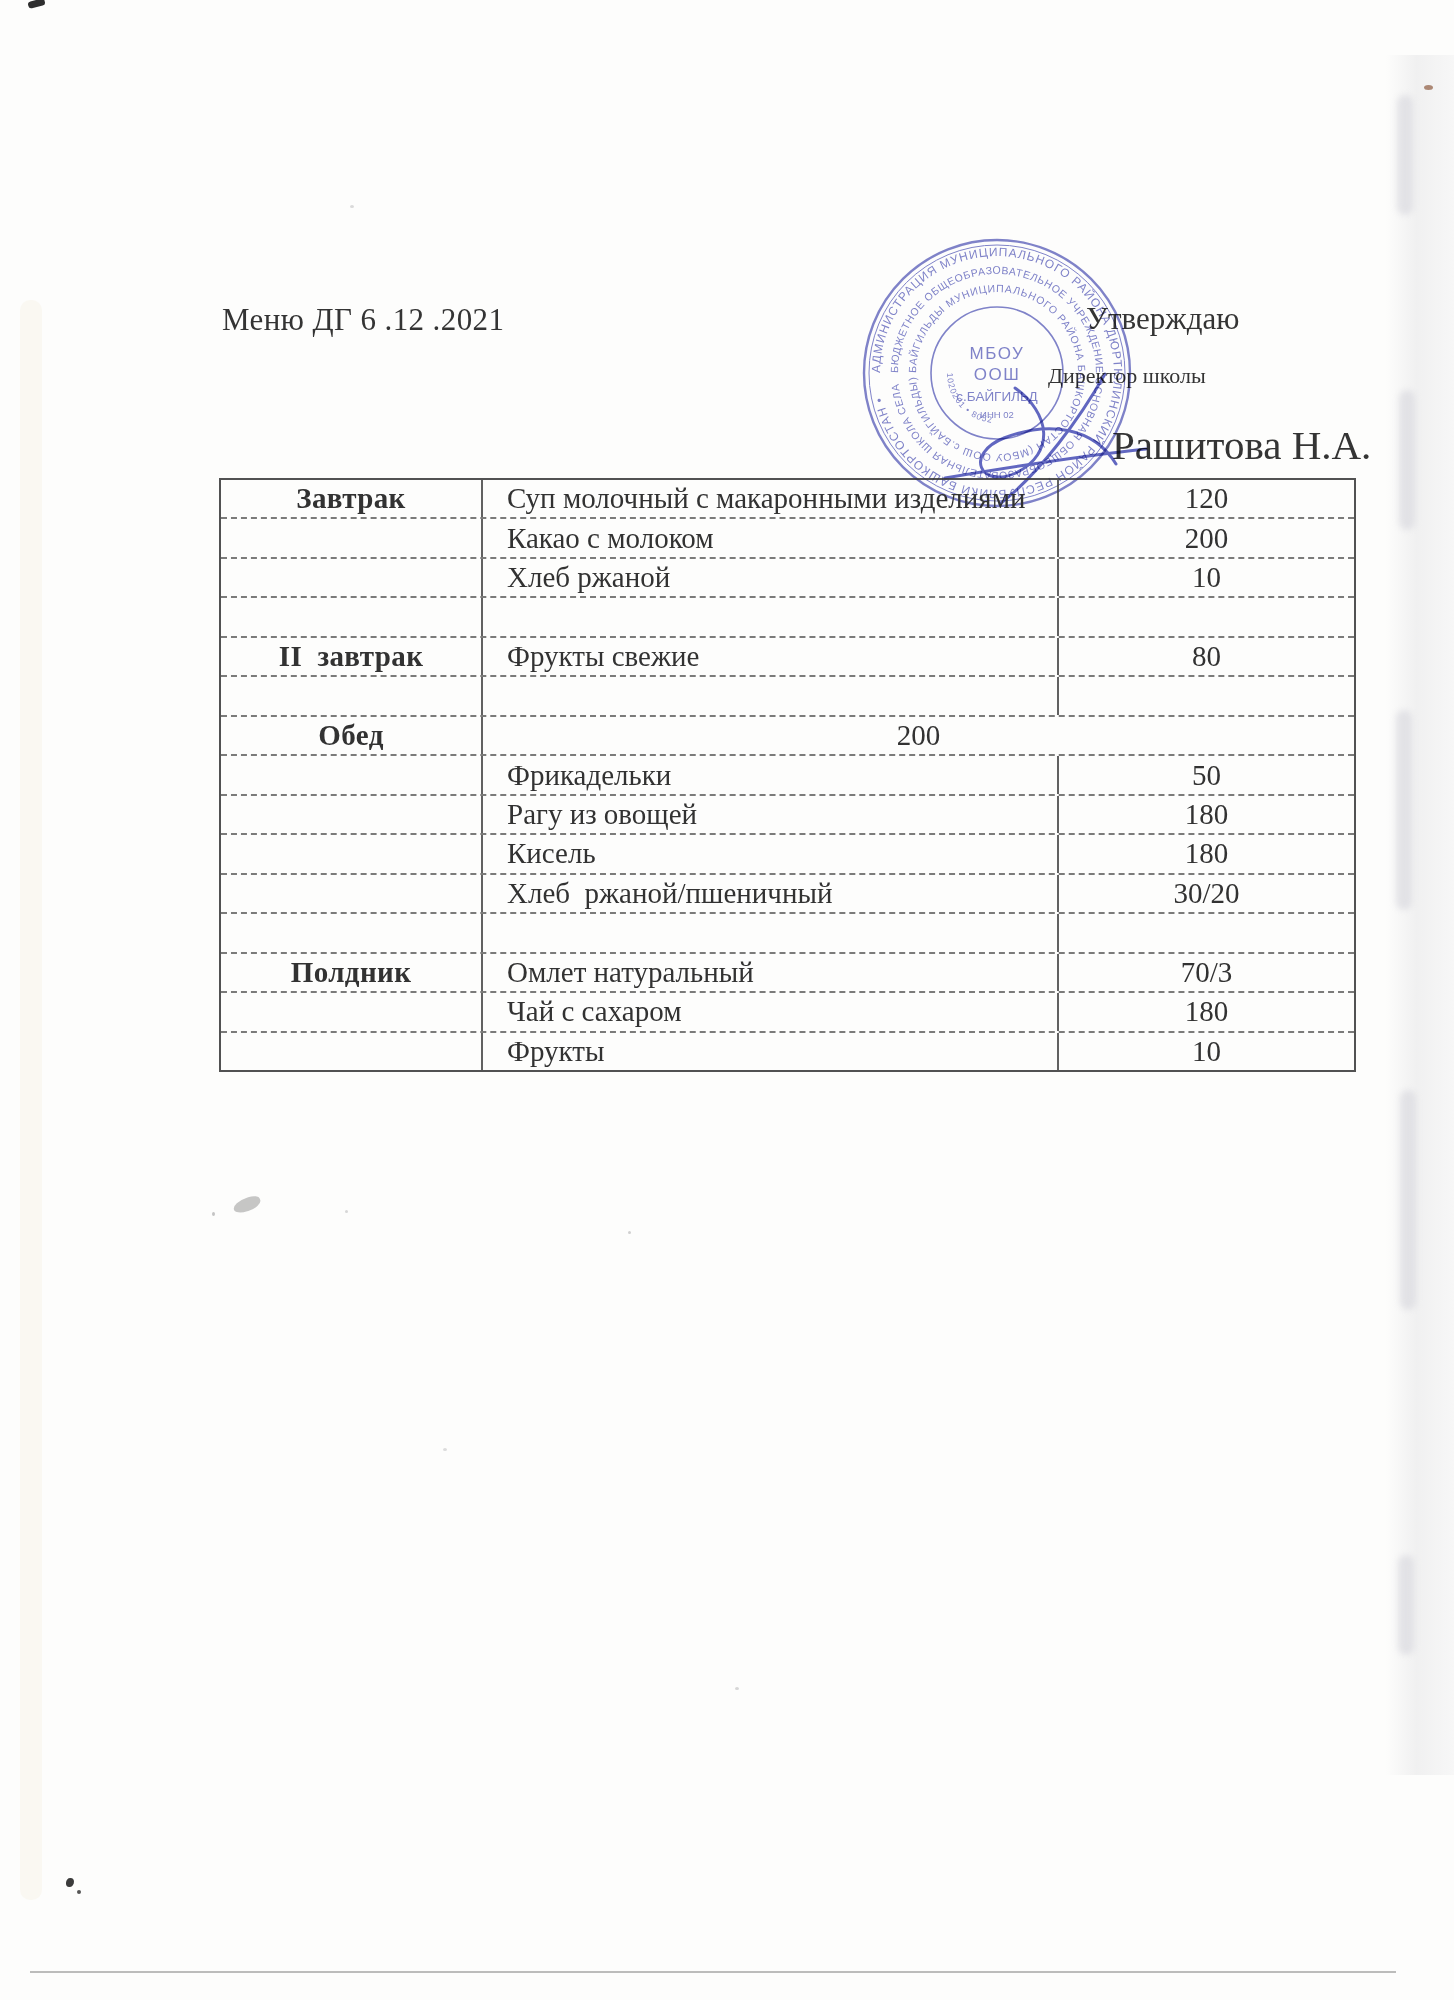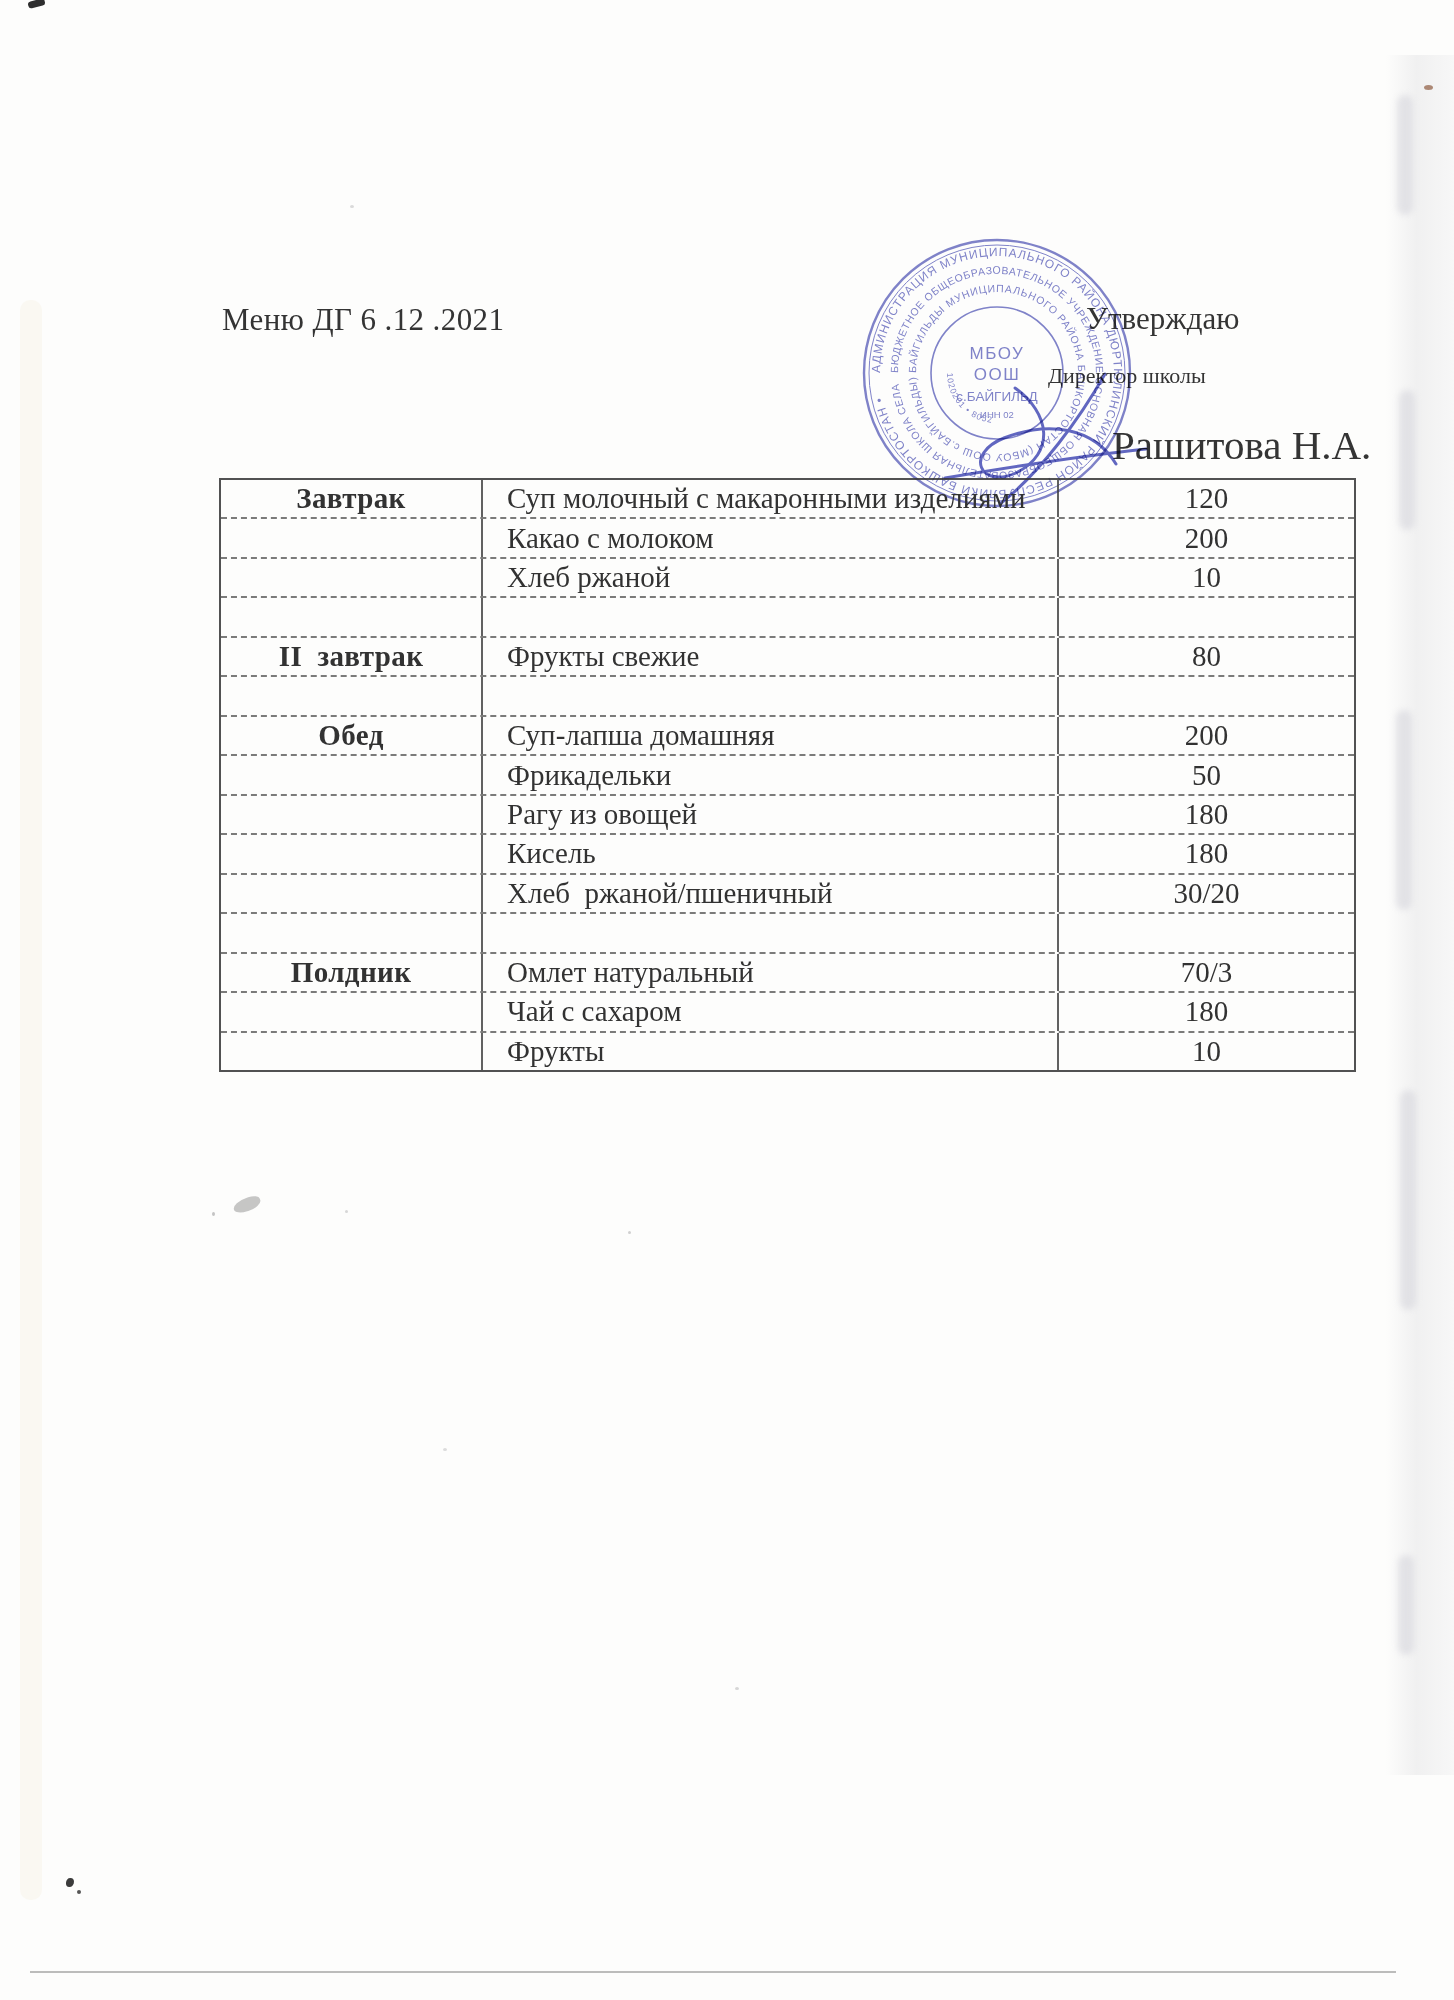--- a/index.html
+++ b/index.html
@@ -171,21 +171,20 @@
       <div class="cell cell-dish">Фрукты свежие</div>
       <div class="cell cell-qty">80</div>
     </div>
     <div class="trow">
       <div class="cell cell-meal"></div>
       <div class="cell cell-dish"></div>
       <div class="cell cell-qty"></div>
     </div>
     <div class="trow">
       <div class="cell cell-meal">Обед</div>
-      <div class="cell cell-dish">Суп-лапша домашняя</div>
       <div class="cell cell-qty">200</div>
     </div>
     <div class="trow">
       <div class="cell cell-meal"></div>
       <div class="cell cell-dish">Фрикадельки</div>
       <div class="cell cell-qty">50</div>
     </div>
     <div class="trow">
       <div class="cell cell-meal"></div>
       <div class="cell cell-dish">Рагу из овощей</div>

